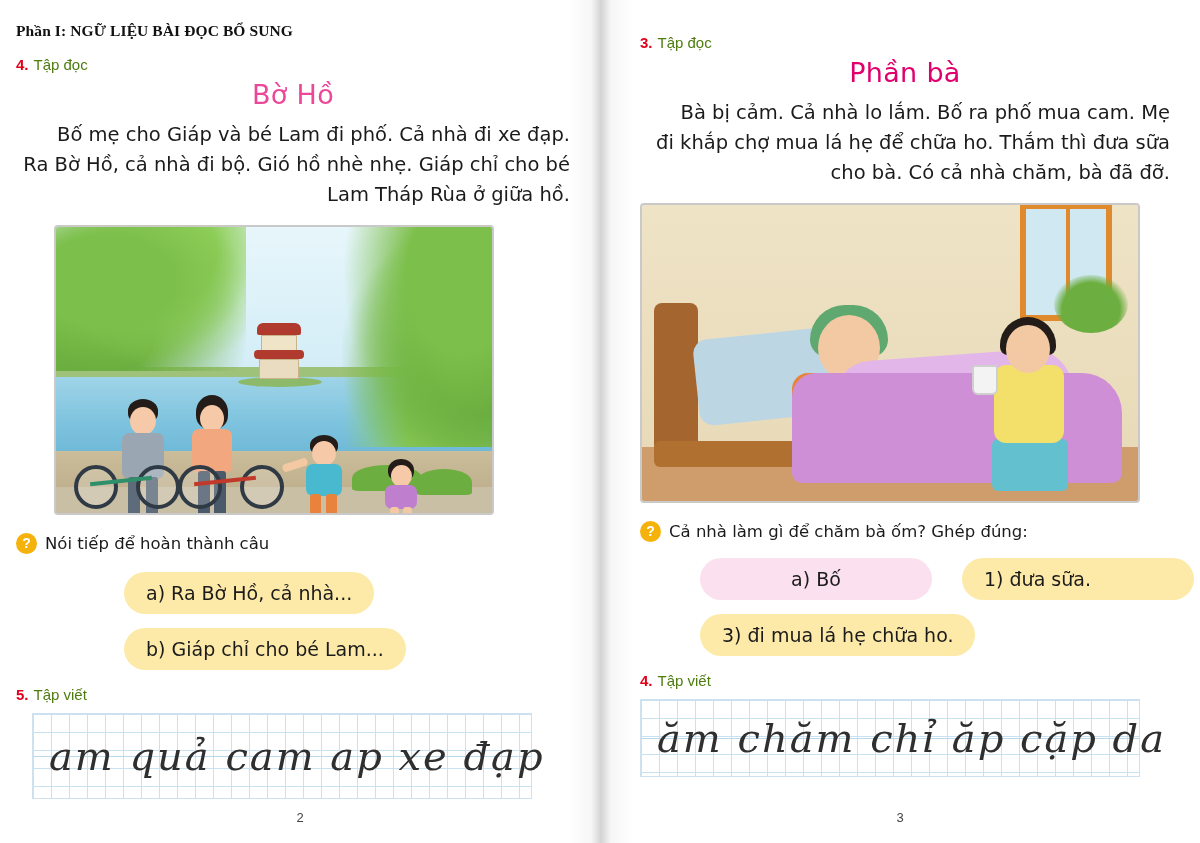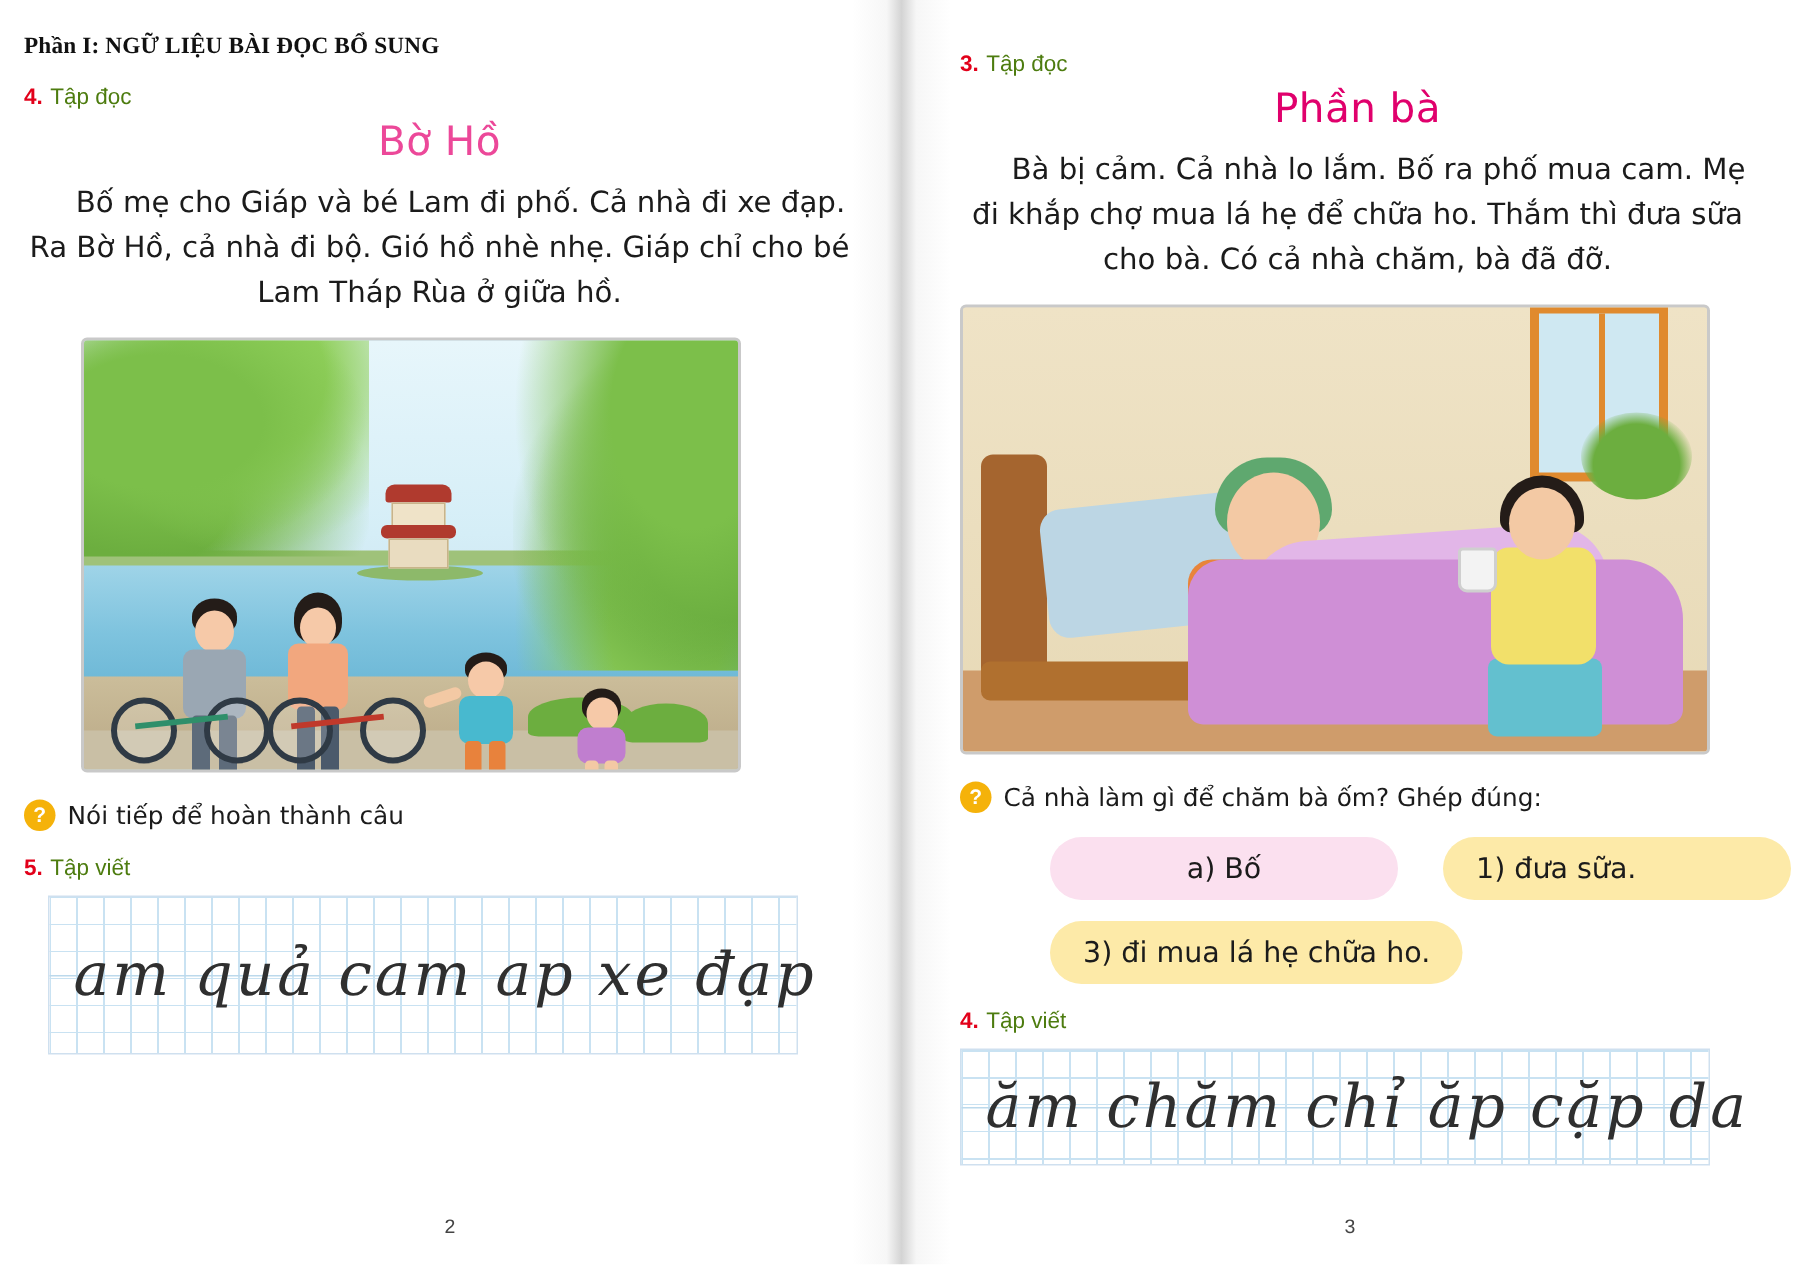--- a/index.html
+++ b/index.html
@@ -36,21 +36,21 @@
 
   .title {
     text-align:center; color:#ec4899; font-size:27px; font-weight:normal;
     margin-top:6px; letter-spacing:.3px;
     font-family:"DejaVu Sans", sans-serif;
   }
   .title-right { color:#e0006c; }
 
   .body-text {
     font-size:19.5px; line-height:1.55; color:#1b1b1b; margin-top:10px;
-    text-align:center;
+    text-align:right;
   }
   .body-text .indent { display:inline-block; width:28px; }
 
   
   .illus {
     border:2px solid #c9c9c9; border-radius:4px; overflow:hidden; position:relative;
   }
   .illus1 { width:440px; height:290px; margin:14px 0 0 38px; background:#cfe9f3; }
   .sky { position:absolute; inset:0; background:linear-gradient(#e7f6fb 0%, #d5eef7 45%, #cfe7f2 60%, #cfe7f2 100%); }
   .lake { position:absolute; left:0; right:0; top:150px; bottom:60px; background:linear-gradient(#9fd4e8, #7ec3de 60%, #6fb9d7); }
@@ -136,21 +136,21 @@
       repeating-linear-gradient(to bottom, #c9e2f2 0 1px, transparent 1px 18px);
   }
   .grid-mid {
     position:absolute; left:0; right:0; top:50%; height:1px; background:#bcd9ec;
   }
   .hand {
     position:absolute; inset:0; display:flex; align-items:center;
     font-family:"DejaVu Serif", serif; font-style:italic; font-size:40px; color:#2f2f2f;
     letter-spacing:2px; padding-left:16px; white-space:nowrap;
   }
-  .grid1 { width:500px; height:106px; margin:10px 0 12px 16px; }
+  .grid1 { width:500px; height:86px; margin:10px 0 12px 16px; }
   .grid2 { width:500px; height:78px; margin:10px 0 0 0; }
 
   .page-num {
     position:absolute; bottom:18px; width:100%; text-align:center;
     font-size:13px; color:#444; font-family:"Liberation Sans", sans-serif;
   }
   .pn-left { left:0; }
   .pn-right{ left:0; }
 </style>
 </head>
@@ -233,20 +233,24 @@
         <div class="wheel" style="left:62px;"></div>
         <div style="position:absolute; left:16px; bottom:26px; width:62px; height:4px; background:#c0392b; transform:rotate(-6deg);"></div>
       </div>
     </div>
 
     <div class="q-row">
       <div class="q-badge">?</div>
       <div class="q-text">Nói tiếp để hoàn thành câu</div>
     </div>
 
+    <div class="pills-left">
+      <div class="pill">a) Ra Bờ Hồ, cả nhà...</div>
+      <div class="pill">b) Giáp chỉ cho bé Lam...</div>
+    </div>
 
     <div class="act-line">
       <span class="act-num">5.</span>
       <span class="act-label">Tập viết</span>
     </div>
 
     <div class="grid-wrap grid1">
       <div class="grid-bg"></div>
       <div class="grid-mid"></div>
       <div class="hand">am  quả cam   ap  xe đạp</div>

